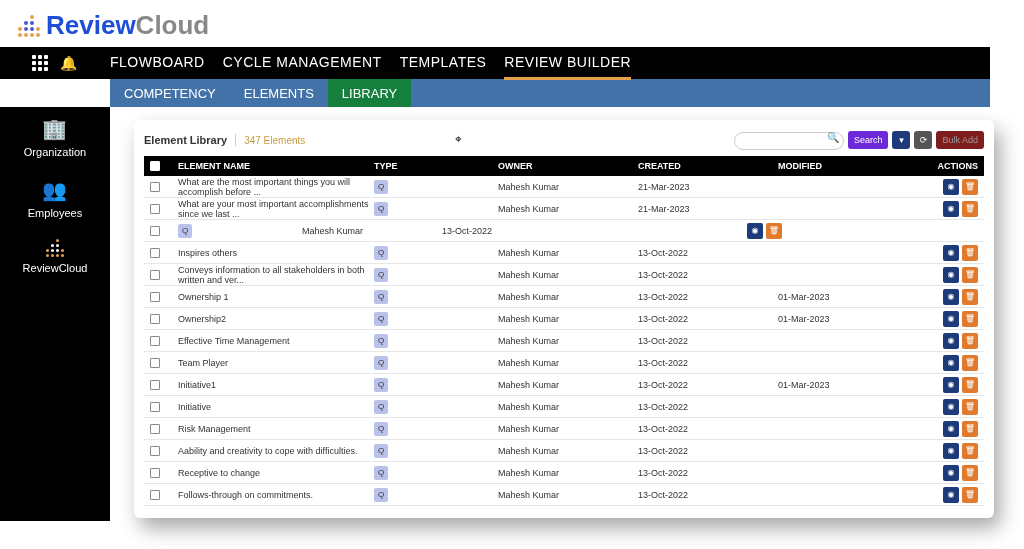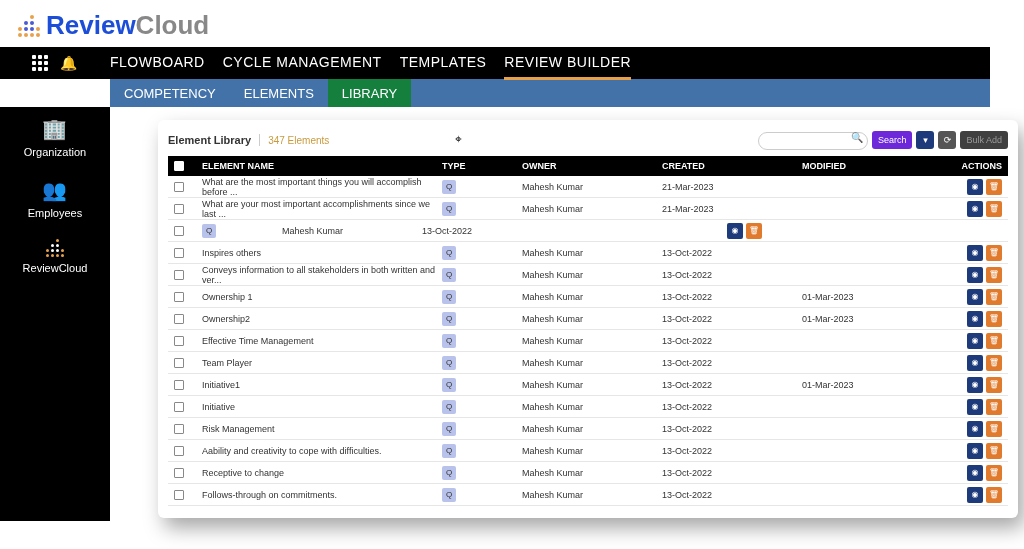--- a/index.html
+++ b/index.html
@@ -113,21 +113,21 @@
   font-size: 20px;
 }
 .main {
   flex: 1;
   background: #fff;
   padding: 10px;
 }
 .panel {
   position: absolute;
   top: 120px;
-  left: 158px;
+  left: 134px;
   width: 860px;
   background: #fff;
   border-radius: 6px;
   box-shadow: 6px 10px 20px rgba(0,0,0,0.35);
   padding: 6px 10px 12px 10px;
 }
 .panel-header {
   display: flex;
   align-items: center;
   justify-content: space-between;
@@ -175,35 +175,35 @@
   justify-content: center;
   padding: 0 6px;
   border: none;
   cursor: pointer;
   color: #fff;
 }
 .btn-search { background: #6d28d9; }
 .btn-sq { width: 18px; padding: 0; }
 .btn-filter { background: #1d3a7a; }
 .btn-refresh { background: #555; }
-.btn-bulk { background: #404040; color: #999; }
+.btn-bulk { background: #7f1d1d; color: #999; }
 .tbl-head {
   background: #000;
   color: #fff;
   font-size: 9px;
   font-weight: 700;
   display: flex;
   align-items: center;
   height: 20px;
   padding: 0 6px;
 }
 .col-check { width: 28px; display:flex; align-items:center; }
 .col-name { flex: 1; }
 .col-type { width: 80px; }
-.col-owner { width: 140px; }
+.col-owner { width: 140px; margin-left: 44px; }
 .col-created { width: 140px; }
 .col-modified { width: 140px; }
 .col-actions { width: 60px; text-align: right; }
 .tbl-body { }
 .row {
   display: flex;
   align-items: center;
   font-size: 9px;
   color: #333;
   height: 22px;

